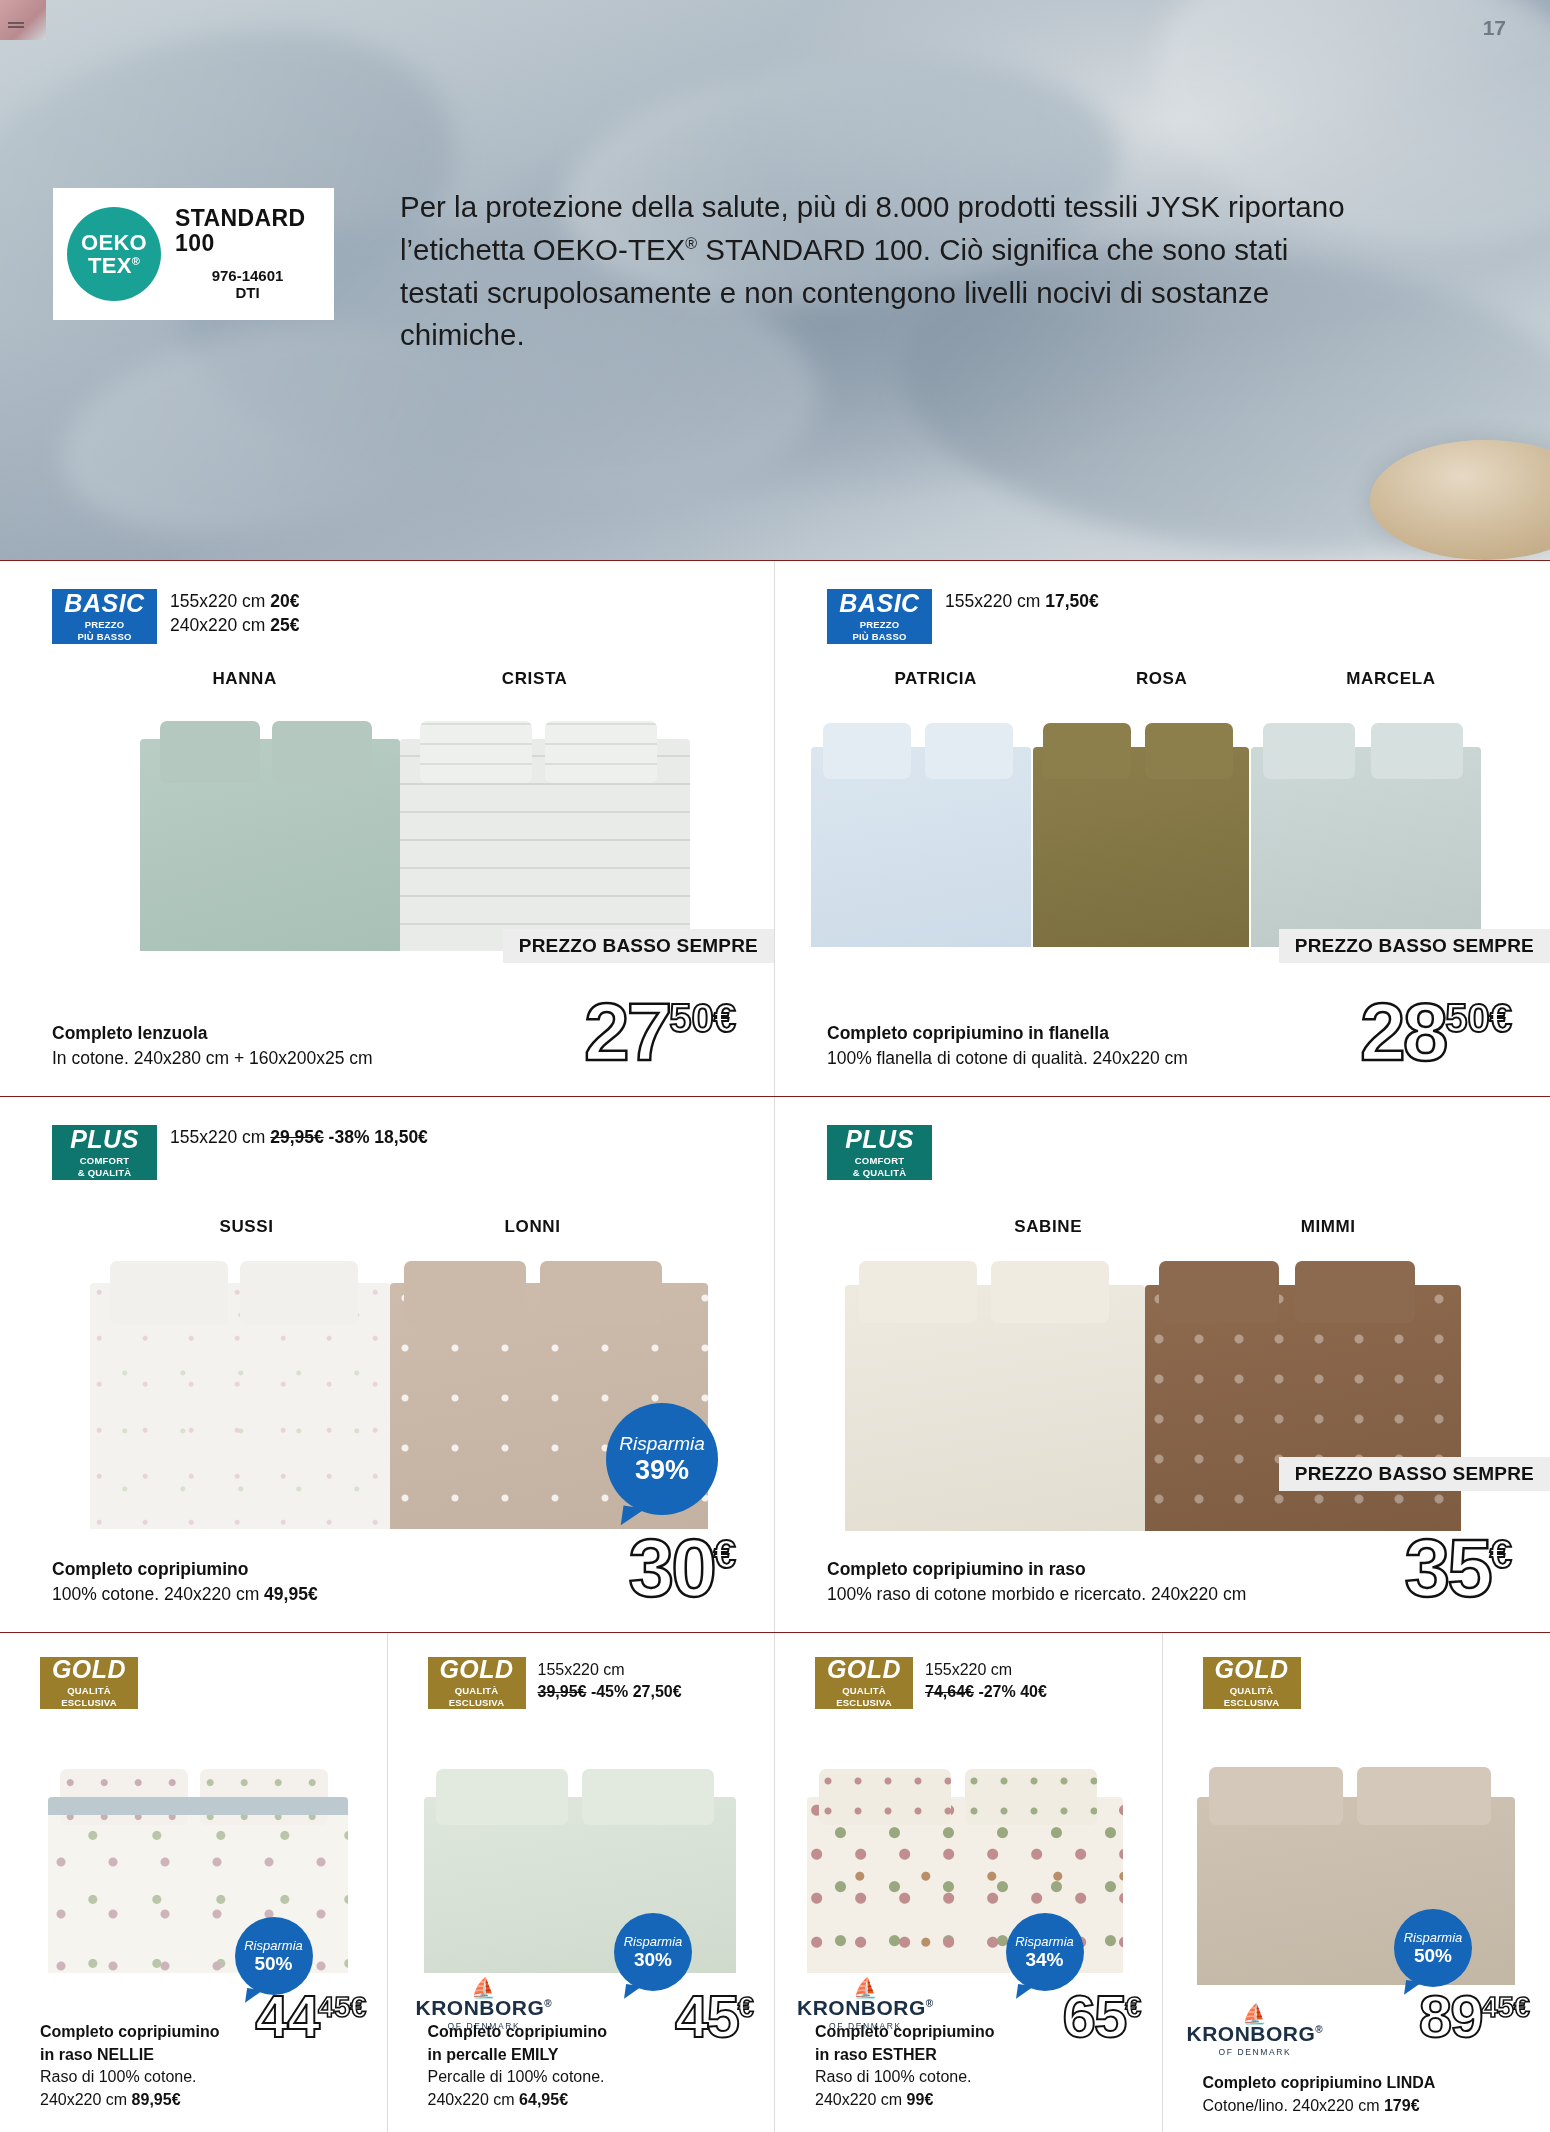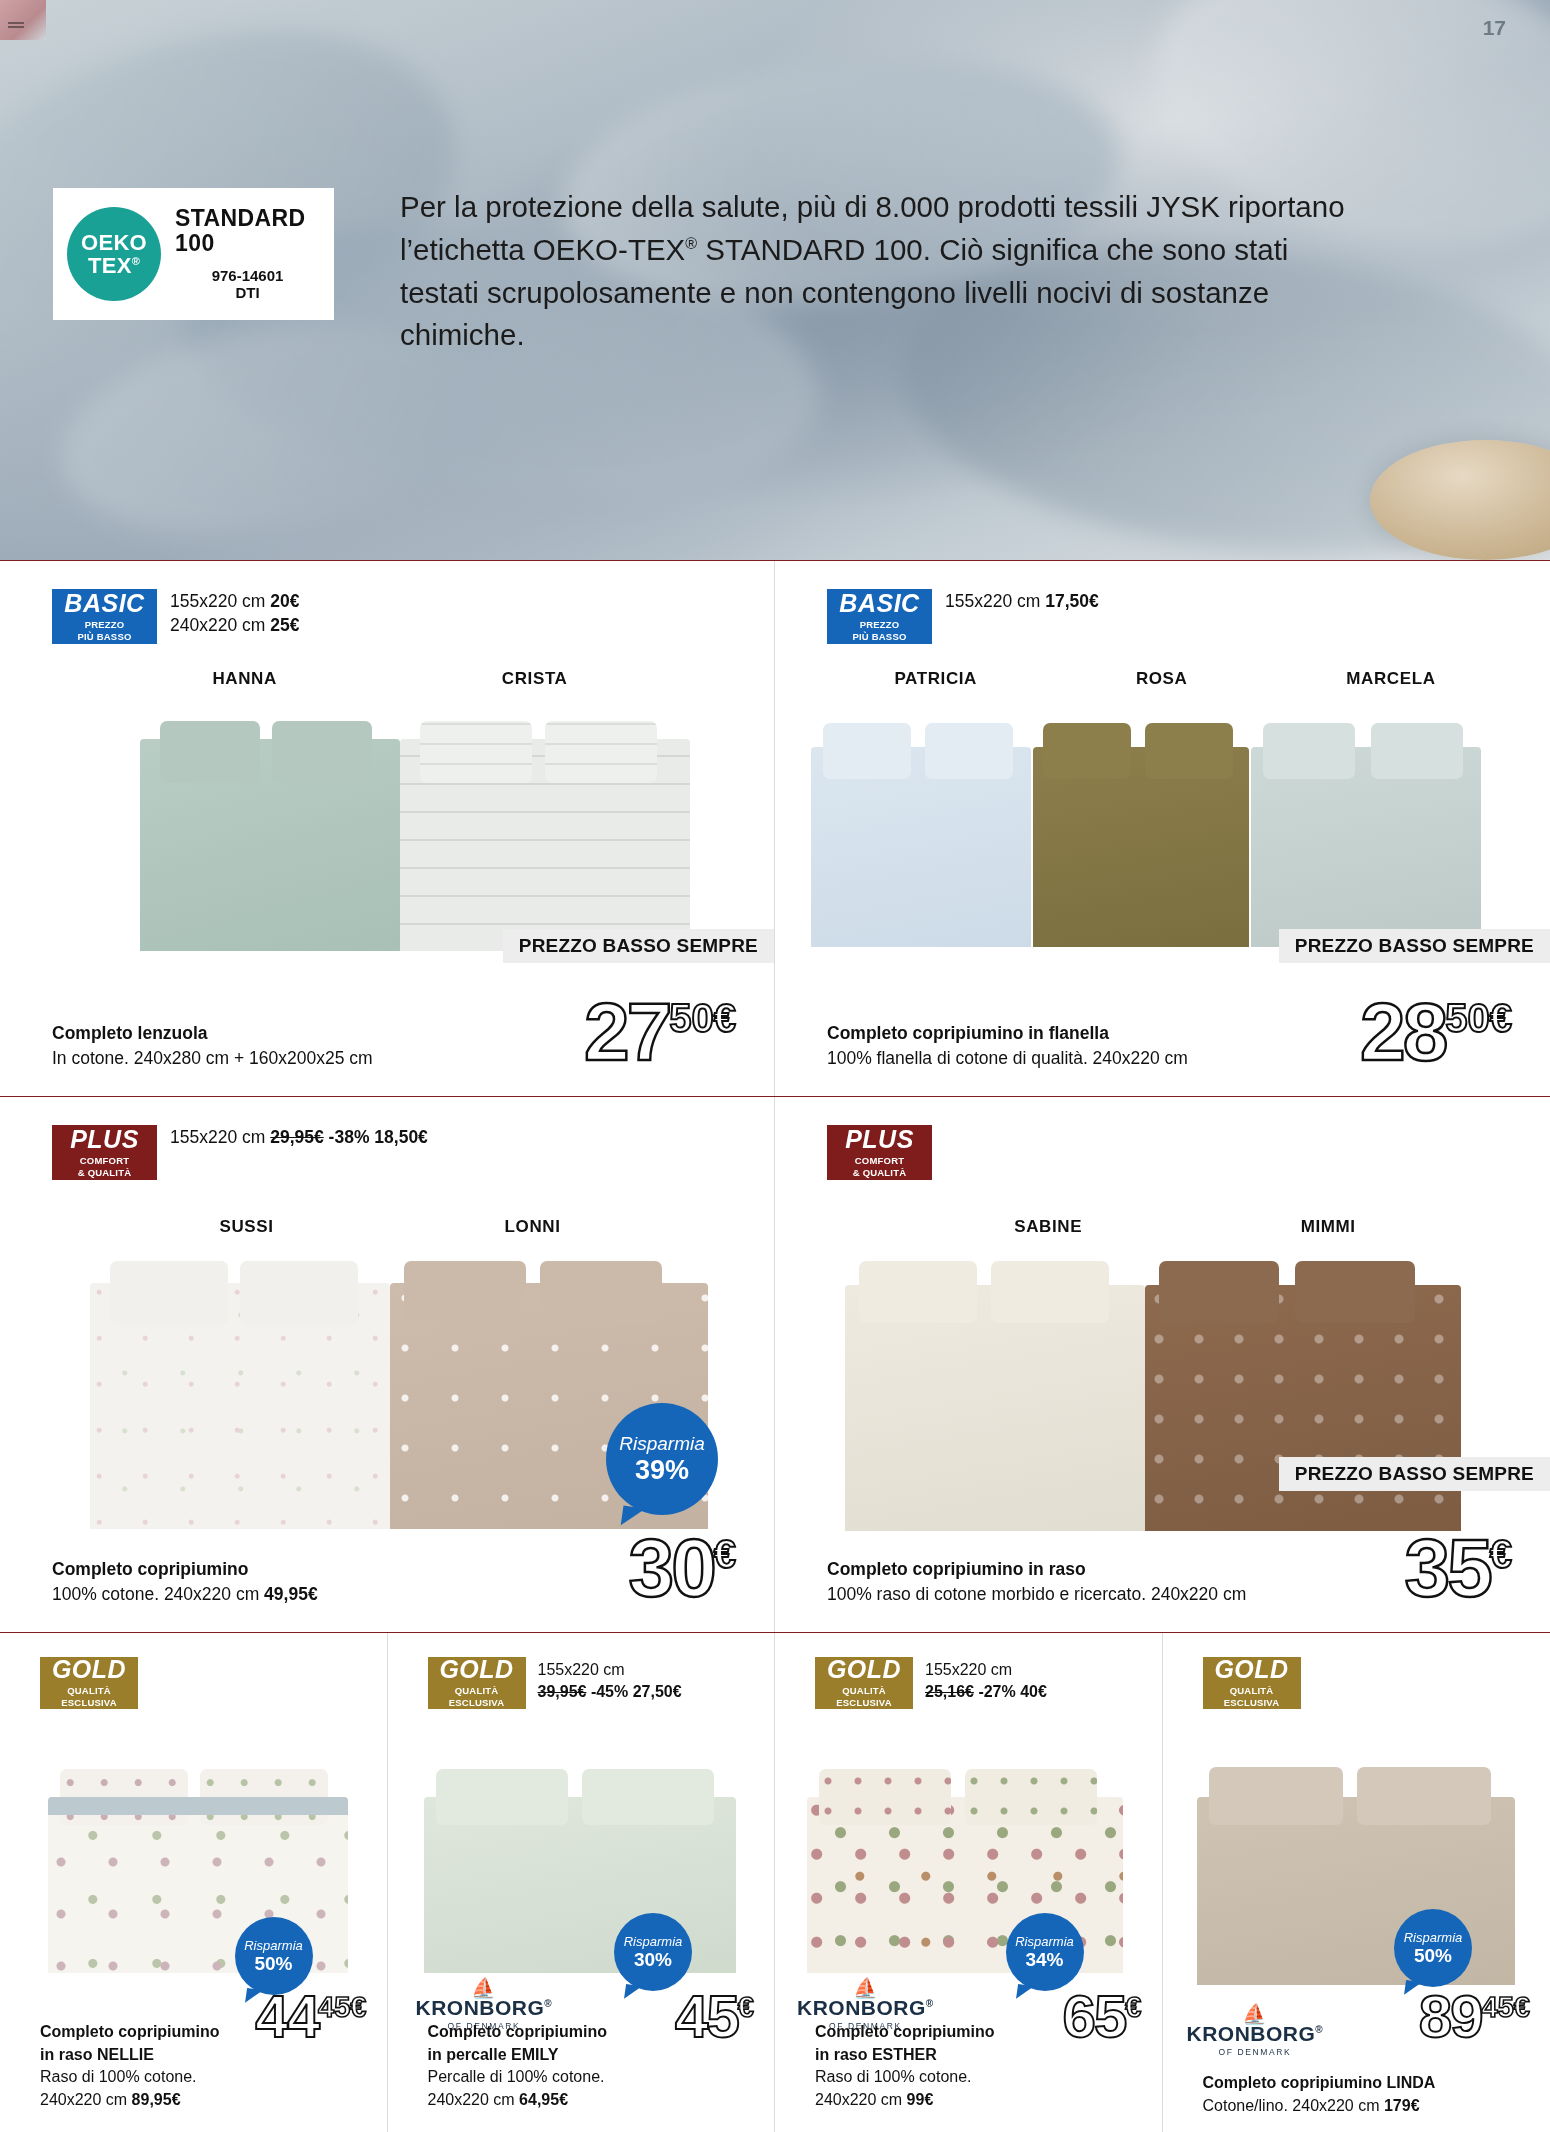--- a/index.html
+++ b/index.html
@@ -84,21 +84,21 @@
   .r3 .cell { width:387.5px; height:502px; }
 
   
   .badge {
     position:absolute; left:52px; top:28px;
     width:105px; height:55px; color:#fff;
     display:flex; flex-direction:column; align-items:center; justify-content:center;
     font-weight:700; line-height:1;
   }
   .badge.basic { background:#1566b8; }
-  .badge.plus  { background:#7f1d1d; }
+  .badge.plus  { background:#0f766e; }
   .badge.gold  { background:#9a7e2b; }
   .badge .b-main { font-size:25px; letter-spacing:.5px; font-style:italic; font-weight:700; }
   .badge .b-sub  { font-size:9.5px; letter-spacing:.2px; margin-top:3px; text-align:center; line-height:1.25; }
   .r3 .badge { left:40px; top:24px; width:98px; height:52px; }
 
   .size-line {
     position:absolute; left:170px; top:28px;
     font-size:17.5px; color:#111; line-height:1.38;
   }
   .r3 .size-line { left:150px; top:26px; font-size:16px; }
@@ -421,21 +421,21 @@
         <div>Percalle di 100% cotone.<br>240x220 cm <b>64,95€</b></div>
       </div>
     </div>
 
     <div class="cell">
       <div class="badge gold">
         <div class="b-main">GOLD</div>
         <div class="b-sub">QUALITÀ<br>ESCLUSIVA</div>
       </div>
       <div class="size-line">
-        155x220 cm<br><s>25,16€</s> <b>-27% 40€</b>
+        155x220 cm<br><s>74,64€</s> <b>-27% 40€</b>
       </div>
       <div class="scene" style="top:120px;height:220px;">
         <div class="bed" style="left:32px;top:44px;width:316px;height:176px;background:
             radial-gradient(circle at 22% 30%, #c08e8e 5px, transparent 6px),
             radial-gradient(circle at 62% 66%, #9aa87f 5px, transparent 6px),
             radial-gradient(circle at 80% 20%, #b98f6a 4px, transparent 5px),
             #f3efe6; background-size:44px 44px,54px 54px,66px 66px,100% 100%;"></div>
         <div class="pillow" style="left:44px;top:16px;width:132px;height:56px;background:
             radial-gradient(circle at 30% 40%, #c19090 3px, transparent 4px), #f1ece2; background-size:30px 30px,100% 100%;"></div>
         <div class="pillow" style="left:190px;top:16px;width:132px;height:56px;background:

